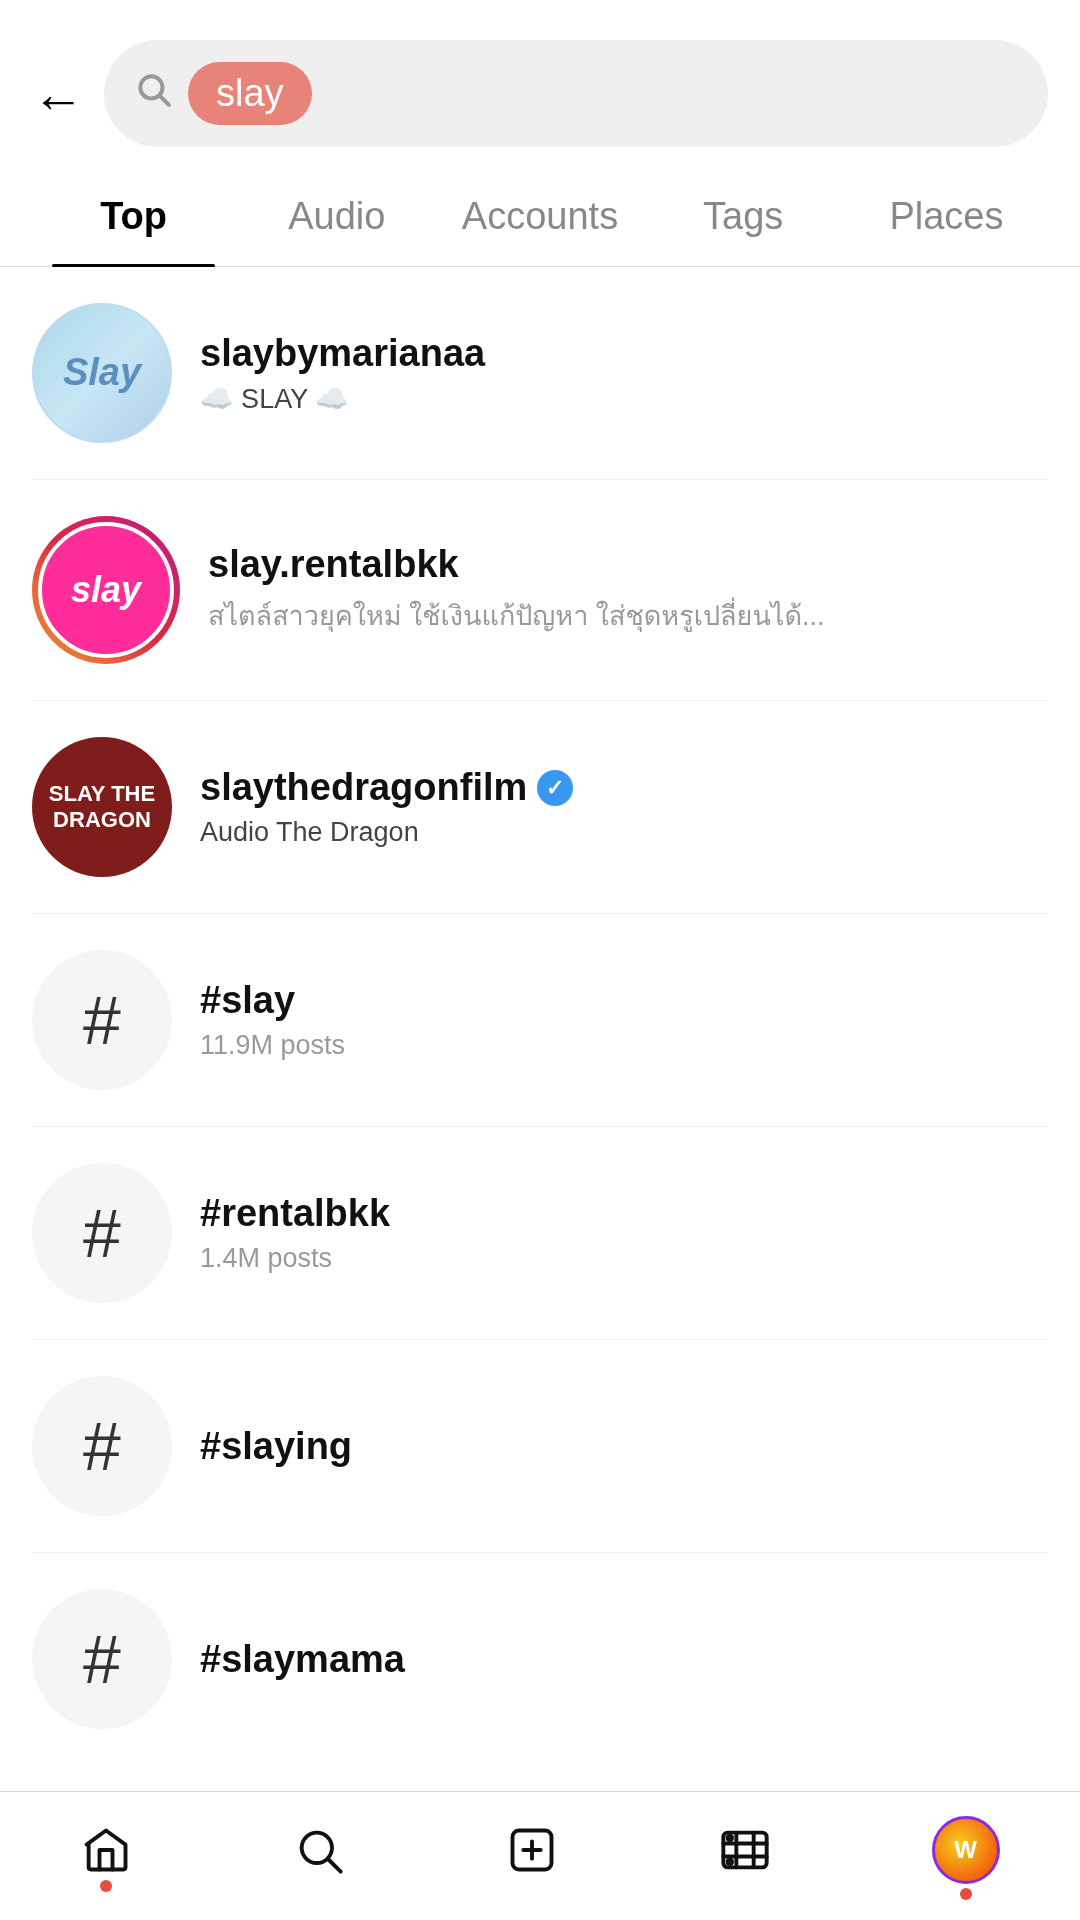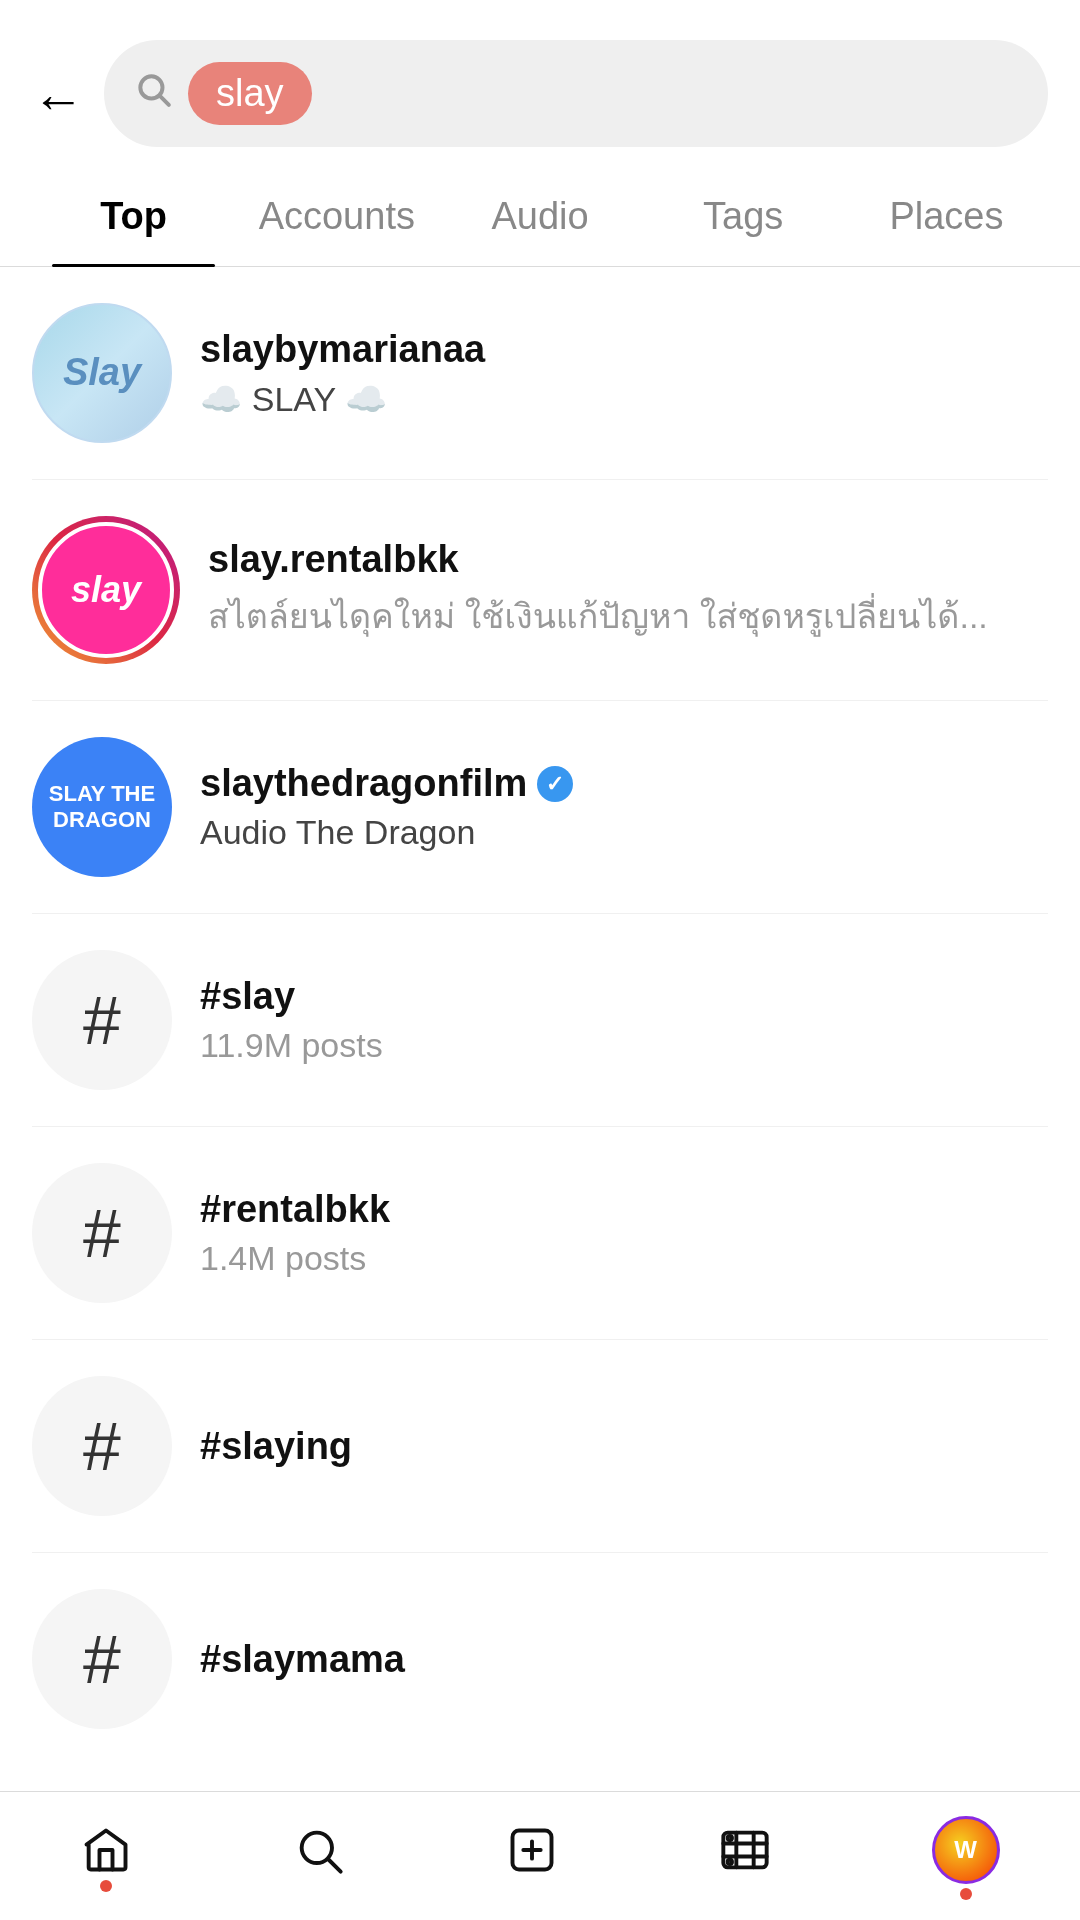--- a/index.html
+++ b/index.html
@@ -141,21 +141,21 @@
     }
     .avatar-2-text {
       color: white;
       font-size: 36px;
       font-weight: 700;
       font-style: italic;
     }
 
     
     .avatar-3 {
-      background: #3b82f6;
+      background: #7f1d1d;
     }
     .avatar-3-text {
       color: white;
       font-size: 22px;
       font-weight: 900;
       text-align: center;
       line-height: 1.2;
       letter-spacing: 0px;
     }
 
@@ -191,21 +191,21 @@
       background: #3897f0;
       border-radius: 50%;
       display: inline-flex;
       align-items: center;
       justify-content: center;
       color: white;
       font-size: 22px;
       font-weight: 700;
     }
     .result-sub {
-      font-size: 34px;
+      font-size: 27px;
       color: #999;
       overflow: hidden;
       text-overflow: ellipsis;
       white-space: nowrap;
       max-width: 820px;
     }
     .result-sub.dark {
       color: #444;
     }
 
@@ -266,22 +266,22 @@
         <circle cx="11" cy="11" r="7"></circle>
         <line x1="16.5" y1="16.5" x2="22" y2="22"></line>
       </svg>
     </div>
     <div class="search-chip">slay</div>
   </div>
 </div>
 
 <div class="tabs">
   <div class="tab active">Top</div>
+  <div class="tab">Audio</div>
   <div class="tab">Accounts</div>
-  <div class="tab">Audio</div>
   <div class="tab">Tags</div>
   <div class="tab">Places</div>
 </div>
 
 <div class="results">
 
   <div class="result-item">
     <div class="avatar avatar-1">
       <span class="avatar-1-text">Slay</span>
     </div>
@@ -292,21 +292,21 @@
   </div>
 
   <div class="result-item">
     <div class="avatar-2-ring">
       <div class="avatar-2-inner">
         <span class="avatar-2-text">slay</span>
       </div>
     </div>
     <div class="result-info">
       <div class="result-name">slay.rentalbkk</div>
-      <div class="result-sub">สไตล์ยนไดุคใหม่ ใช้เงินแก้ปัญหา ใส่ชุดหรูเปลี่ยนได้...</div>
+      <div class="result-sub">สไตล์สาวยุคใหม่ ใช้เงินแก้ปัญหา ใส่ชุดหรูเปลี่ยนได้...</div>
     </div>
   </div>
 
   <div class="result-item">
     <div class="avatar avatar-3">
       <span class="avatar-3-text">SLAY THE<br>DRAGON</span>
     </div>
     <div class="result-info">
       <div class="result-name">
         slaythedragonfilm

